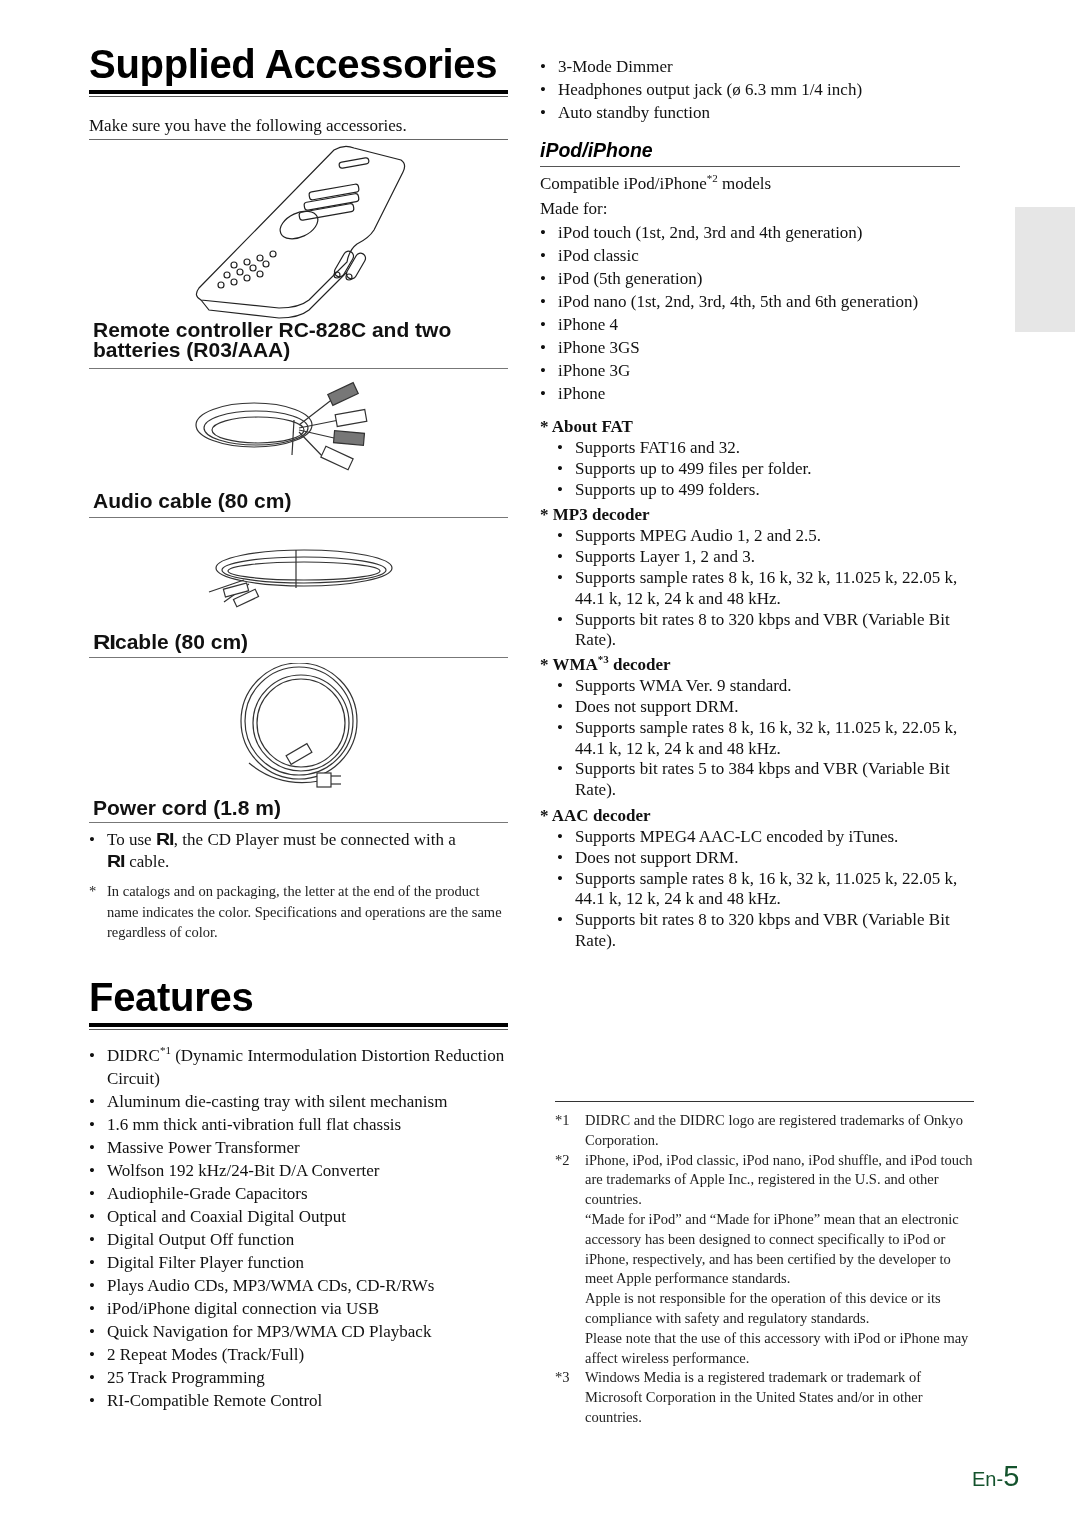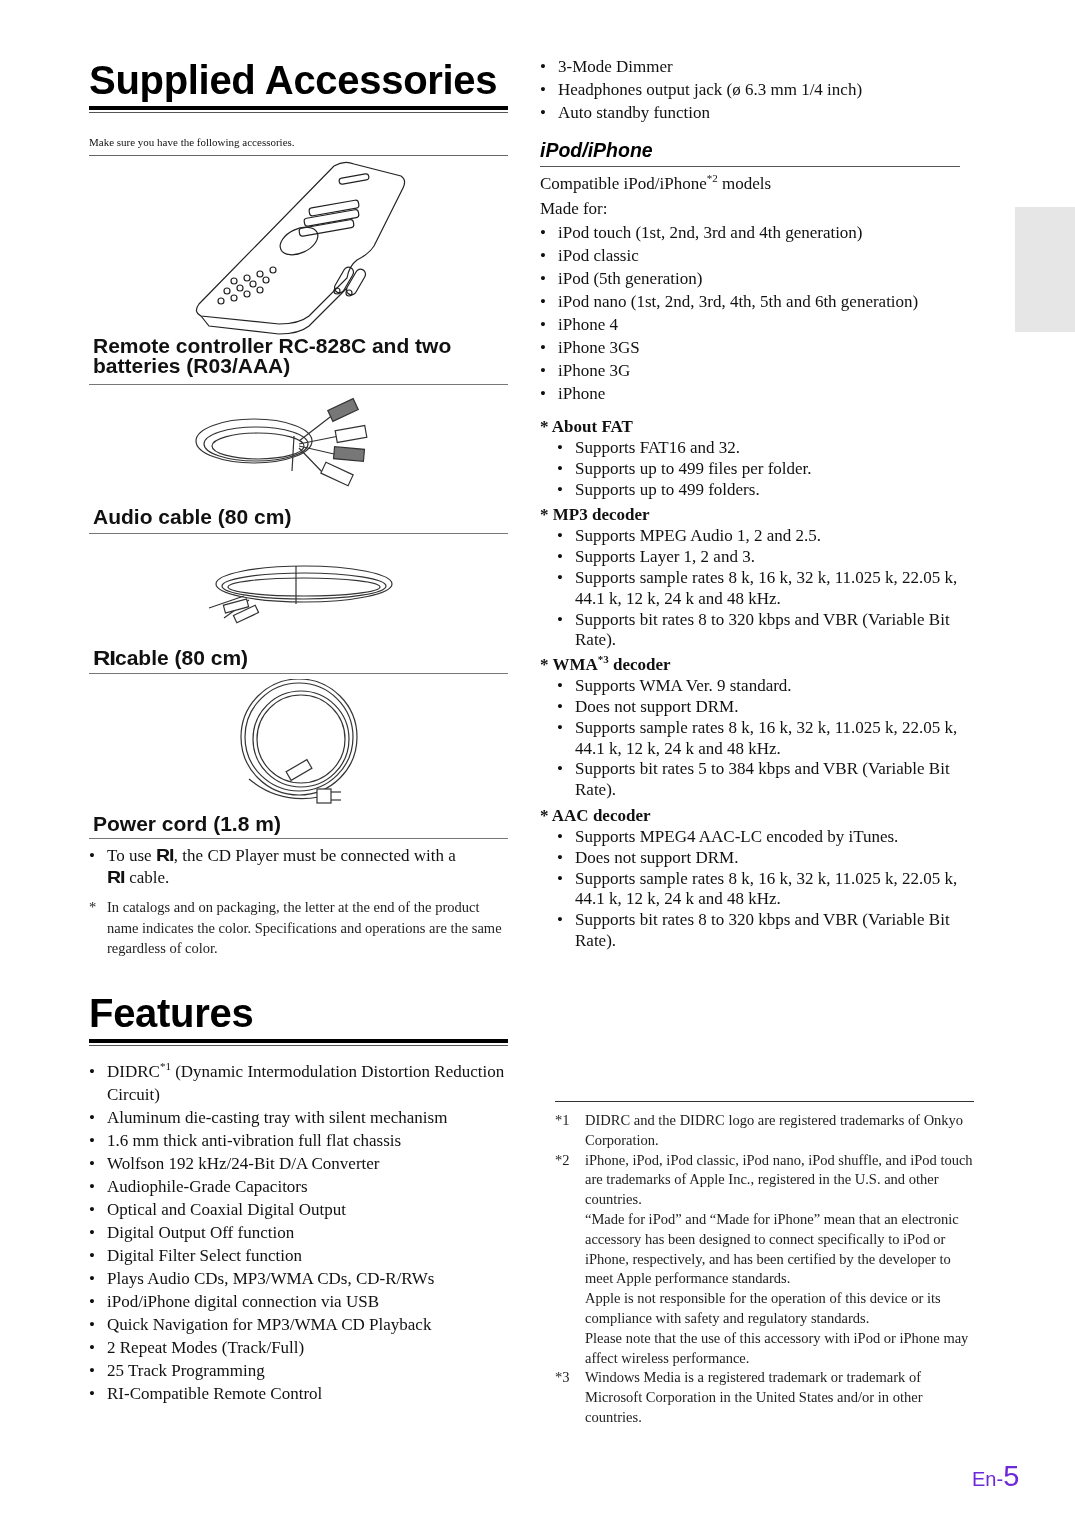--- a/index.html
+++ b/index.html
@@ -1,26 +1,26 @@
 <!DOCTYPE html>
 <html><head>
 <meta charset="utf-8">
 <style>
   * { box-sizing: border-box; margin: 0; padding: 0; }
   html, body { width: 1075px; height: 1518px; background: #ffffff; }
   body { position: relative; font-family: "Liberation Serif", serif; color: #111; overflow: hidden; }
 
-  .col-left { position: absolute; left: 89px; top: 56px; width: 419px; }
+  .col-left { position: absolute; left: 89px; top: 40px; width: 419px; }
   .col-right { position: absolute; left: 540px; top: 55px; width: 420px; }
 
   h1.section-title { font-family: "Liberation Sans", sans-serif; font-weight: bold; font-size: 40px; line-height: 48px; letter-spacing: -0.3px; color: #000; }
   .title-rule { margin-top: 2px; border-top: 4px solid #000; }
   .title-rule2 { margin-top: 2px; border-top: 1px solid #555; }
 
-  .intro { font-size: 11px; line-height: 22px; margin-top: 18px; padding-bottom: 2px; border-bottom: 1px solid #666; }
+  .intro { font-size: 17px; line-height: 22px; margin-top: 18px; padding-bottom: 2px; border-bottom: 1px solid #666; }
 
   .acc-item { border-bottom: 1px solid #777; }
   .acc-img { display: flex; justify-content: center; align-items: center; }
   .acc-caption { font-family: "Liberation Sans", sans-serif; font-weight: bold; font-size: 21px; line-height: 20px; padding-left: 4px; padding-bottom: 2px; }
 
   .ri-glyph { font-family: "Liberation Sans", sans-serif; font-weight: bold; letter-spacing: -1px; display: inline-block; transform: scaleX(1.15); transform-origin: left center; margin-right: 3px; }
 
   ul.bullets { list-style: none; font-size: 17px; line-height: 23px; }
   ul.bullets li { position: relative; padding-left: 18px; }
   ul.bullets li::before { content: "•"; position: absolute; left: 0; top: 0; }
@@ -33,21 +33,21 @@
   h2.sub-title { font-family: "Liberation Sans", sans-serif; font-weight: bold; font-style: italic; font-size: 19.5px; line-height: 24px; color: #000; padding-bottom: 4px; border-bottom: 1px solid #555; }
 
   .plain { font-size: 17px; line-height: 25px; }
   .spec-head { font-size: 17px; line-height: 23px; font-weight: bold; }
 
   .footnotes { position: absolute; left: 555px; top: 1101px; width: 419px; border-top: 1px solid #333; padding-top: 9px; }
   .fn { position: relative; padding-left: 30px; font-size: 14.5px; line-height: 19.8px; color: #222; }
   .fn .fn-mark { position: absolute; left: 0; top: 0; }
 
   .side-tab { position: absolute; left: 1015px; top: 207px; width: 60px; height: 125px; background: #e6e6e6; }
-  .page-num { position: absolute; left: 972px; top: 1460px; font-family: "Liberation Sans", sans-serif; color: #6d28d9; }
+  .page-num { position: absolute; left: 972px; top: 1460px; font-family: "Liberation Sans", sans-serif; color: #14532d; }
   .page-num .en { font-size: 20px; }
   .page-num .num { font-size: 29px; }
 </style>
 </head>
 <body>
 
 <div class="col-left">
   <h1 class="section-title">Supplied Accessories</h1>
   <div class="title-rule"></div>
   <div class="title-rule2"></div>
@@ -155,25 +155,26 @@
   </div>
 
   <h1 class="section-title" style="margin-top:30px;">Features</h1>
   <div class="title-rule"></div>
   <div class="title-rule2"></div>
 
   <ul class="bullets" style="margin-top:14px;">
     <li><span>DIDRC</span><sup>*1</sup><span> (Dynamic Intermodulation Distortion Reduction Circuit)</span></li>
     <li>Aluminum die-casting tray with silent mechanism</li>
     <li>1.6 mm thick anti-vibration full flat chassis</li>
+    <li>Massive Power Transformer</li>
     <li>Wolfson 192 kHz/24-Bit D/A Converter</li>
     <li>Audiophile-Grade Capacitors</li>
     <li>Optical and Coaxial Digital Output</li>
     <li>Digital Output Off function</li>
-    <li>Digital Filter Select function</li>
+    <li>Digital Filter Player function</li>
     <li>Plays Audio CDs, MP3/WMA CDs, CD-R/RWs</li>
     <li>iPod/iPhone digital connection via USB</li>
     <li>Quick Navigation for MP3/WMA CD Playback</li>
     <li>2 Repeat Modes (Track/Full)</li>
     <li>25 Track Programming</li>
     <li>RI-Compatible Remote Control</li>
   </ul>
 </div>
 
 <div class="col-right">

